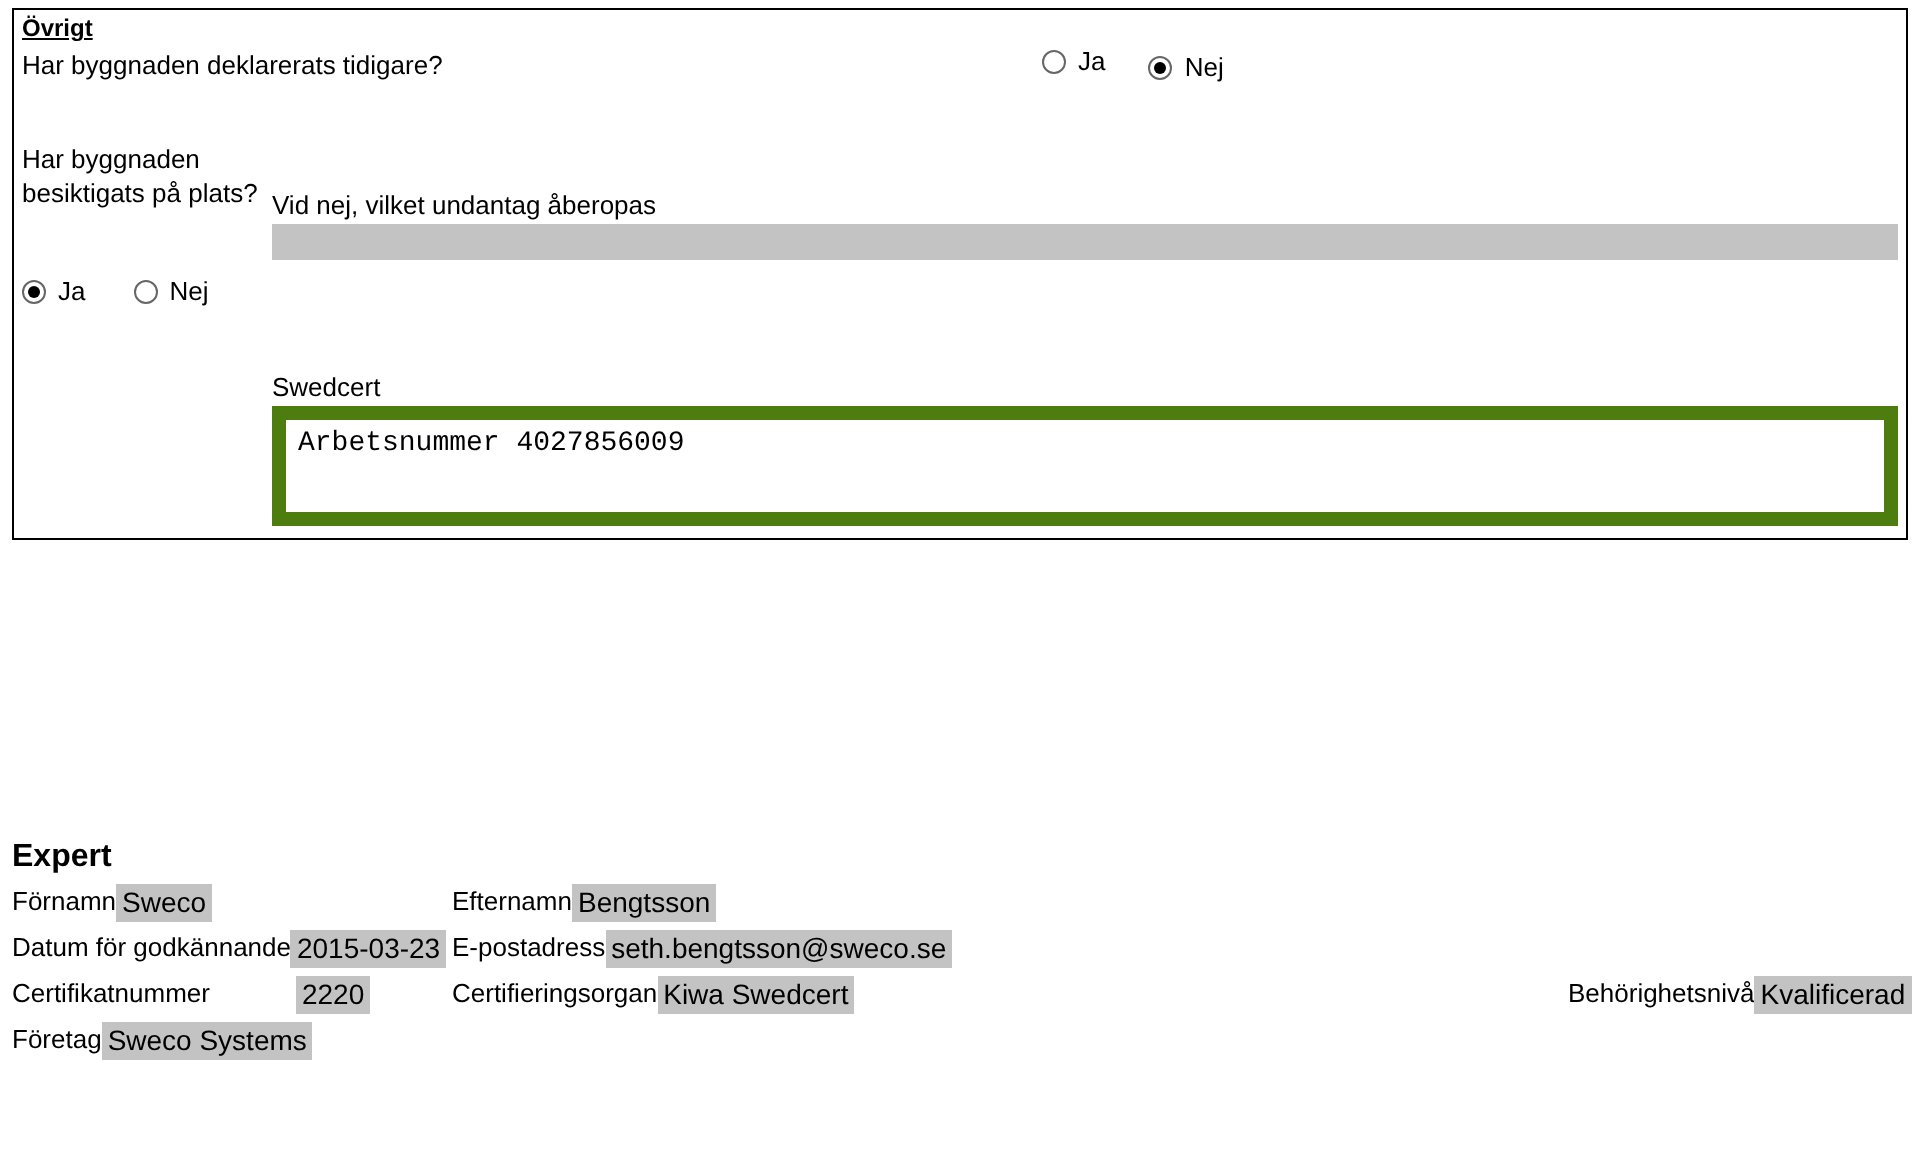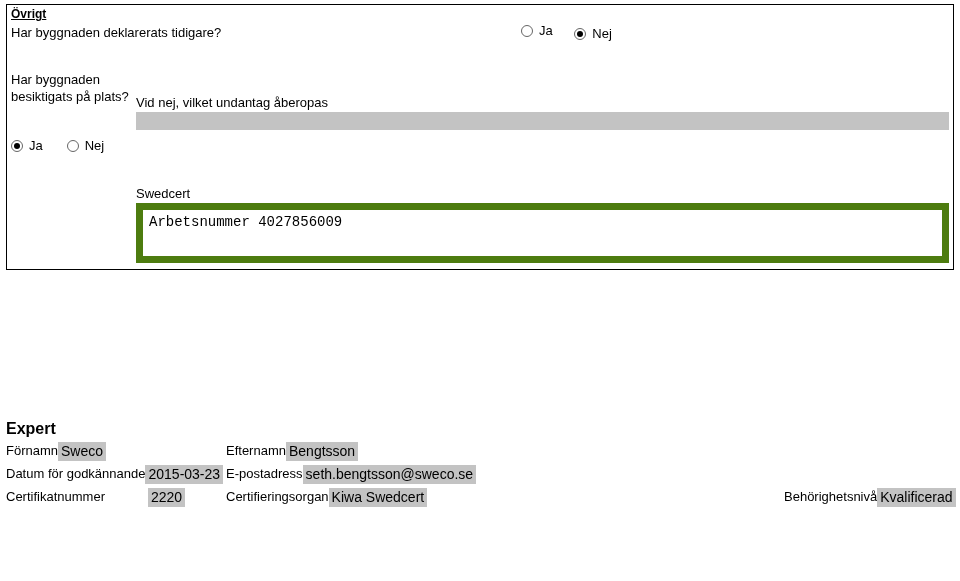--- a/index.html
+++ b/index.html
@@ -220,14 +220,20 @@
     <div class="cell w3b">
       <div class="cell-label">Certifieringsorgan</div>
       <div class="cell-value">Kiwa Swedcert</div>
     </div>
     <div class="cell w3c">
       <div class="cell-label">Behörighetsnivå</div>
       <div class="cell-value">Kvalificerad</div>
     </div>
   </div>
 
+  <div class="e-row">
+    <div class="cell w-rest">
+      <div class="cell-label">Företag</div>
+      <div class="cell-value">Sweco Systems</div>
+    </div>
+  </div>
 
 </div>
 
 </body></html>

